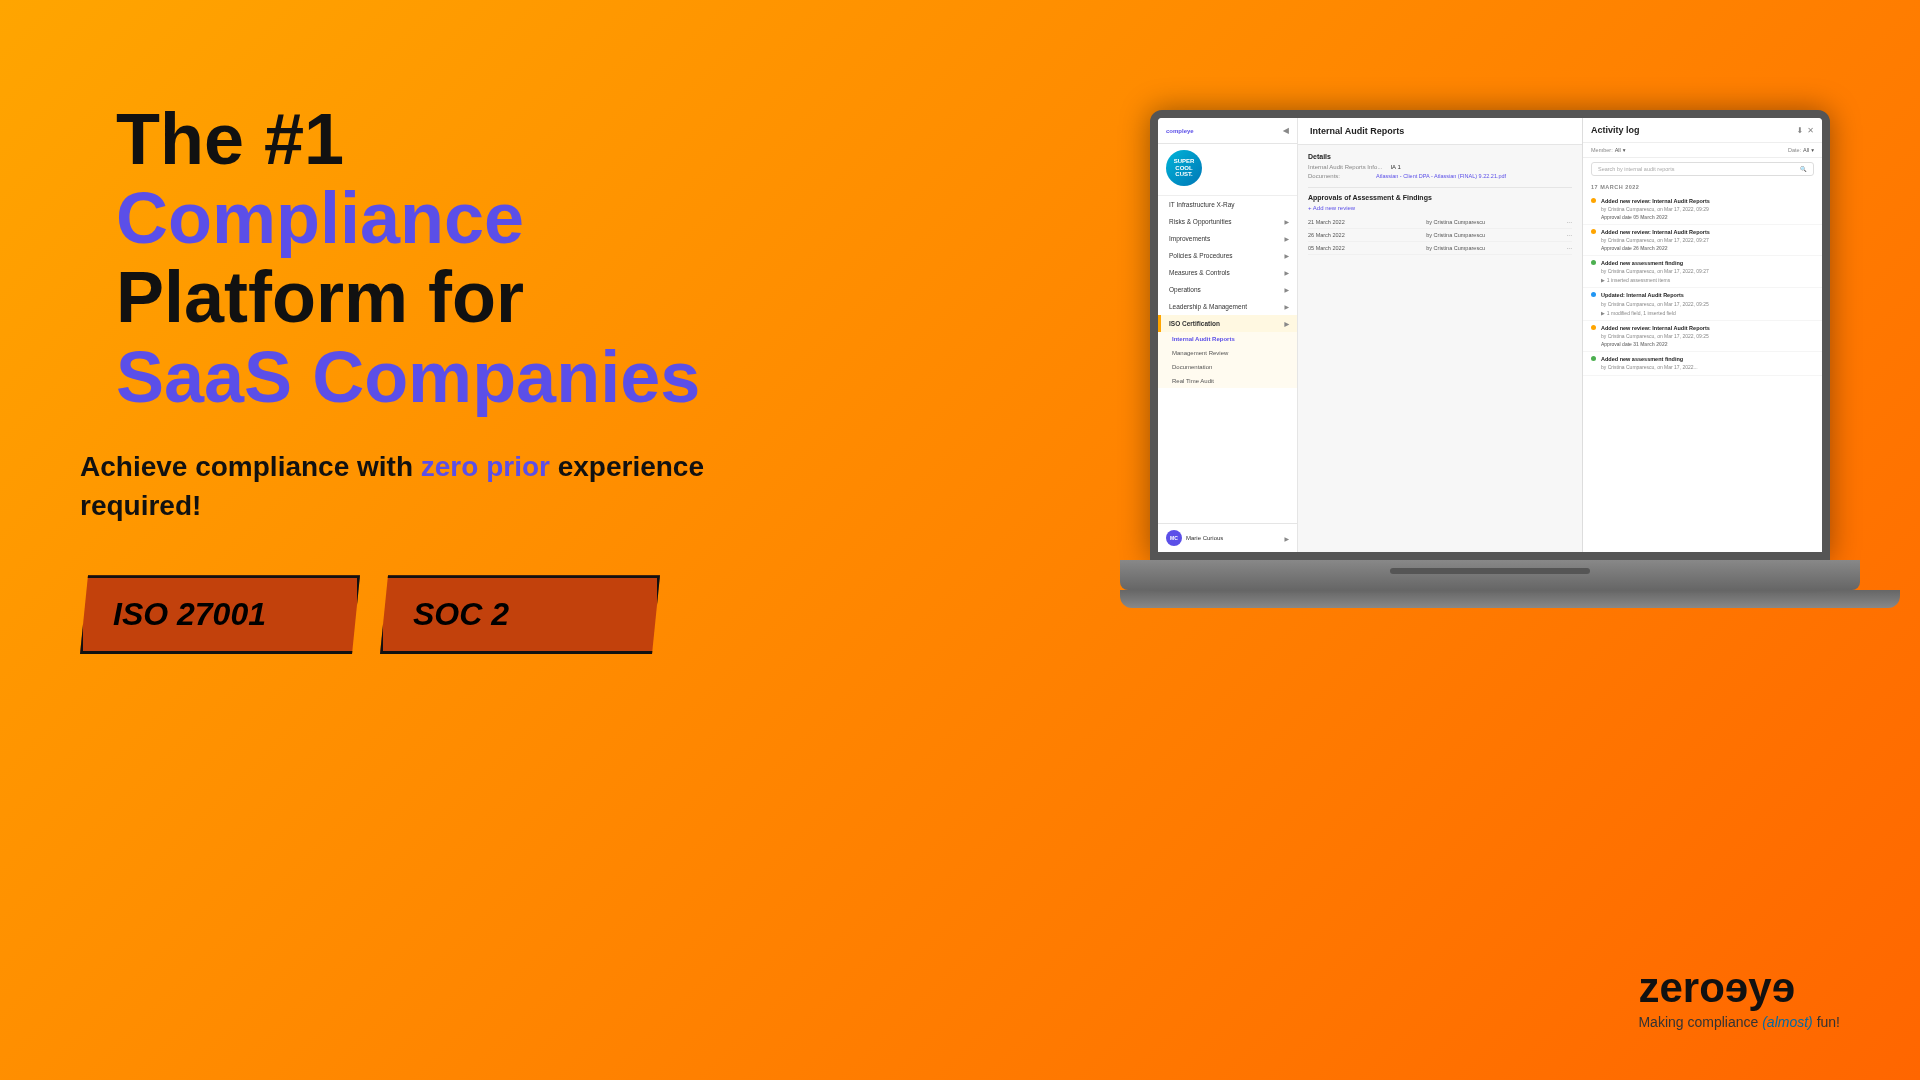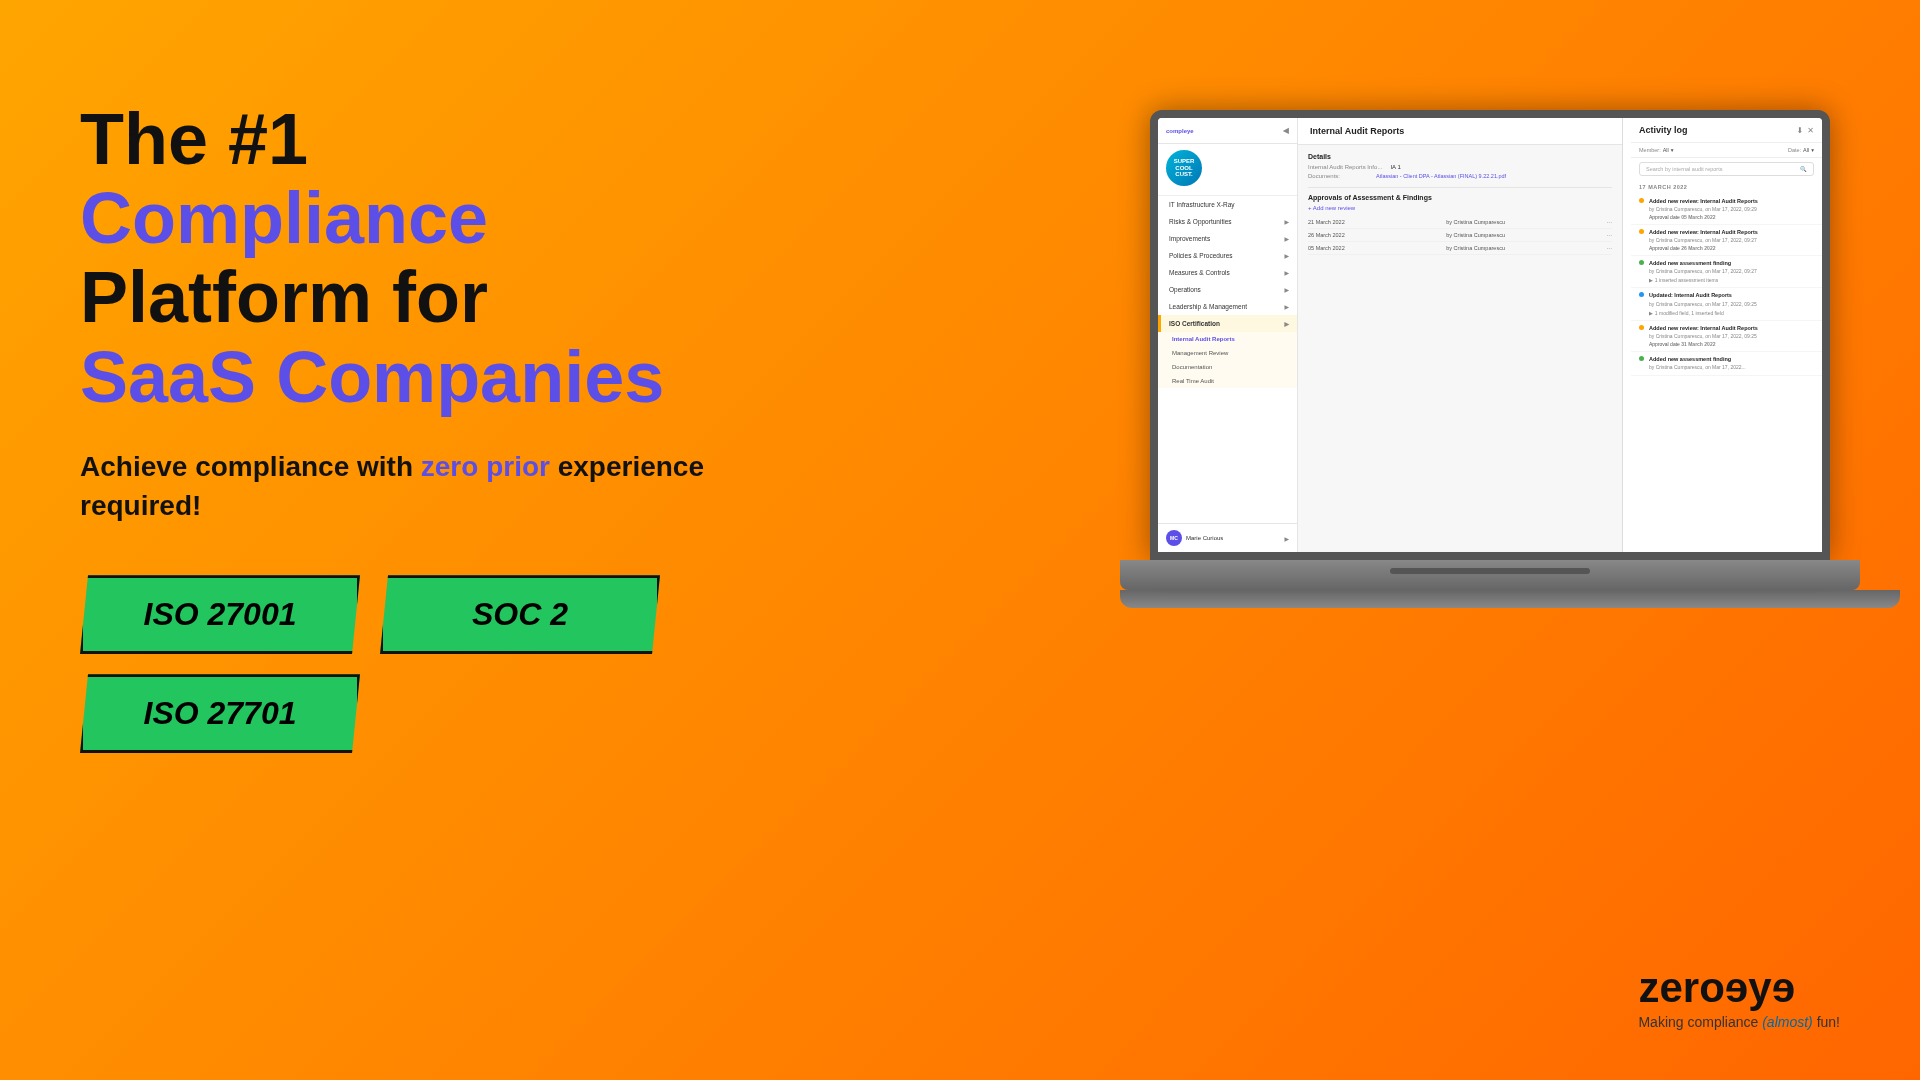--- a/index.html
+++ b/index.html
@@ -19,20 +19,21 @@
       top: 100px;
       width: 680px;
     }
 
     .headline {
       font-size: 72px;
       font-weight: 900;
       color: #111;
       line-height: 1.1;
       margin-bottom: 10px;
+      margin-left: 36px;
     }
 
     .headline .compliance {
       color: #5B4FE8;
       display: block;
     }
 
     .headline .saas {
       color: #5B4FE8;
       display: block;
@@ -52,27 +53,27 @@
 
     .badges {
       display: grid;
       grid-template-columns: 1fr 1fr;
       gap: 20px;
       margin-top: 50px;
       width: 580px;
     }
 
     .badge {
-      background: #22c55e;
+      background: #c2410c;
       border: 3px solid #111;
       padding: 18px 30px;
       font-size: 32px;
       font-weight: 900;
       font-style: italic;
-      text-align: center;
+      text-align: left;
       position: relative;
       clip-path: polygon(8px 0%, 100% 0%, calc(100% - 8px) 100%, 0% 100%);
     }
 
     
     .right-section {
       position: absolute;
       right: 40px;
       top: 80px;
       width: 760px;
@@ -298,28 +299,27 @@
       align-items: center;
       justify-content: space-between;
       padding: 3px 0;
       font-size: 5.5px;
       border-bottom: 1px solid #f0f0f0;
       color: #555;
     }
 
     
     .activity-panel {
-      width: 200px;
+      width: 240px;
       background: white;
       border-left: 1px solid #ddd;
       display: flex;
       flex-direction: column;
       flex-shrink: 0;
       font-size: 6px;
-      padding-left: 8px;
     }
 
     .activity-header {
       display: flex;
       align-items: center;
       justify-content: space-between;
       padding: 7px 8px;
       border-bottom: 1px solid #eee;
     }
 
@@ -509,23 +509,20 @@
   <div class="subtext">
     <span>Achieve compliance with </span><span class="highlight">zero prior</span><span> experience required!</span>
   </div>
 
   <div class="badges">
     <div class="badge">
       <span>ISO 27001</span>
     </div>
     <div class="badge">
       <span>SOC 2</span>
-    </div>
-    <div class="badge">
-      <span>ISO 27701</span>
     </div>
   </div>
 </div>
 
 <div class="right-section">
   <div class="laptop-frame">
     <div class="laptop-screen">
 
       <div class="app-ui">
 

